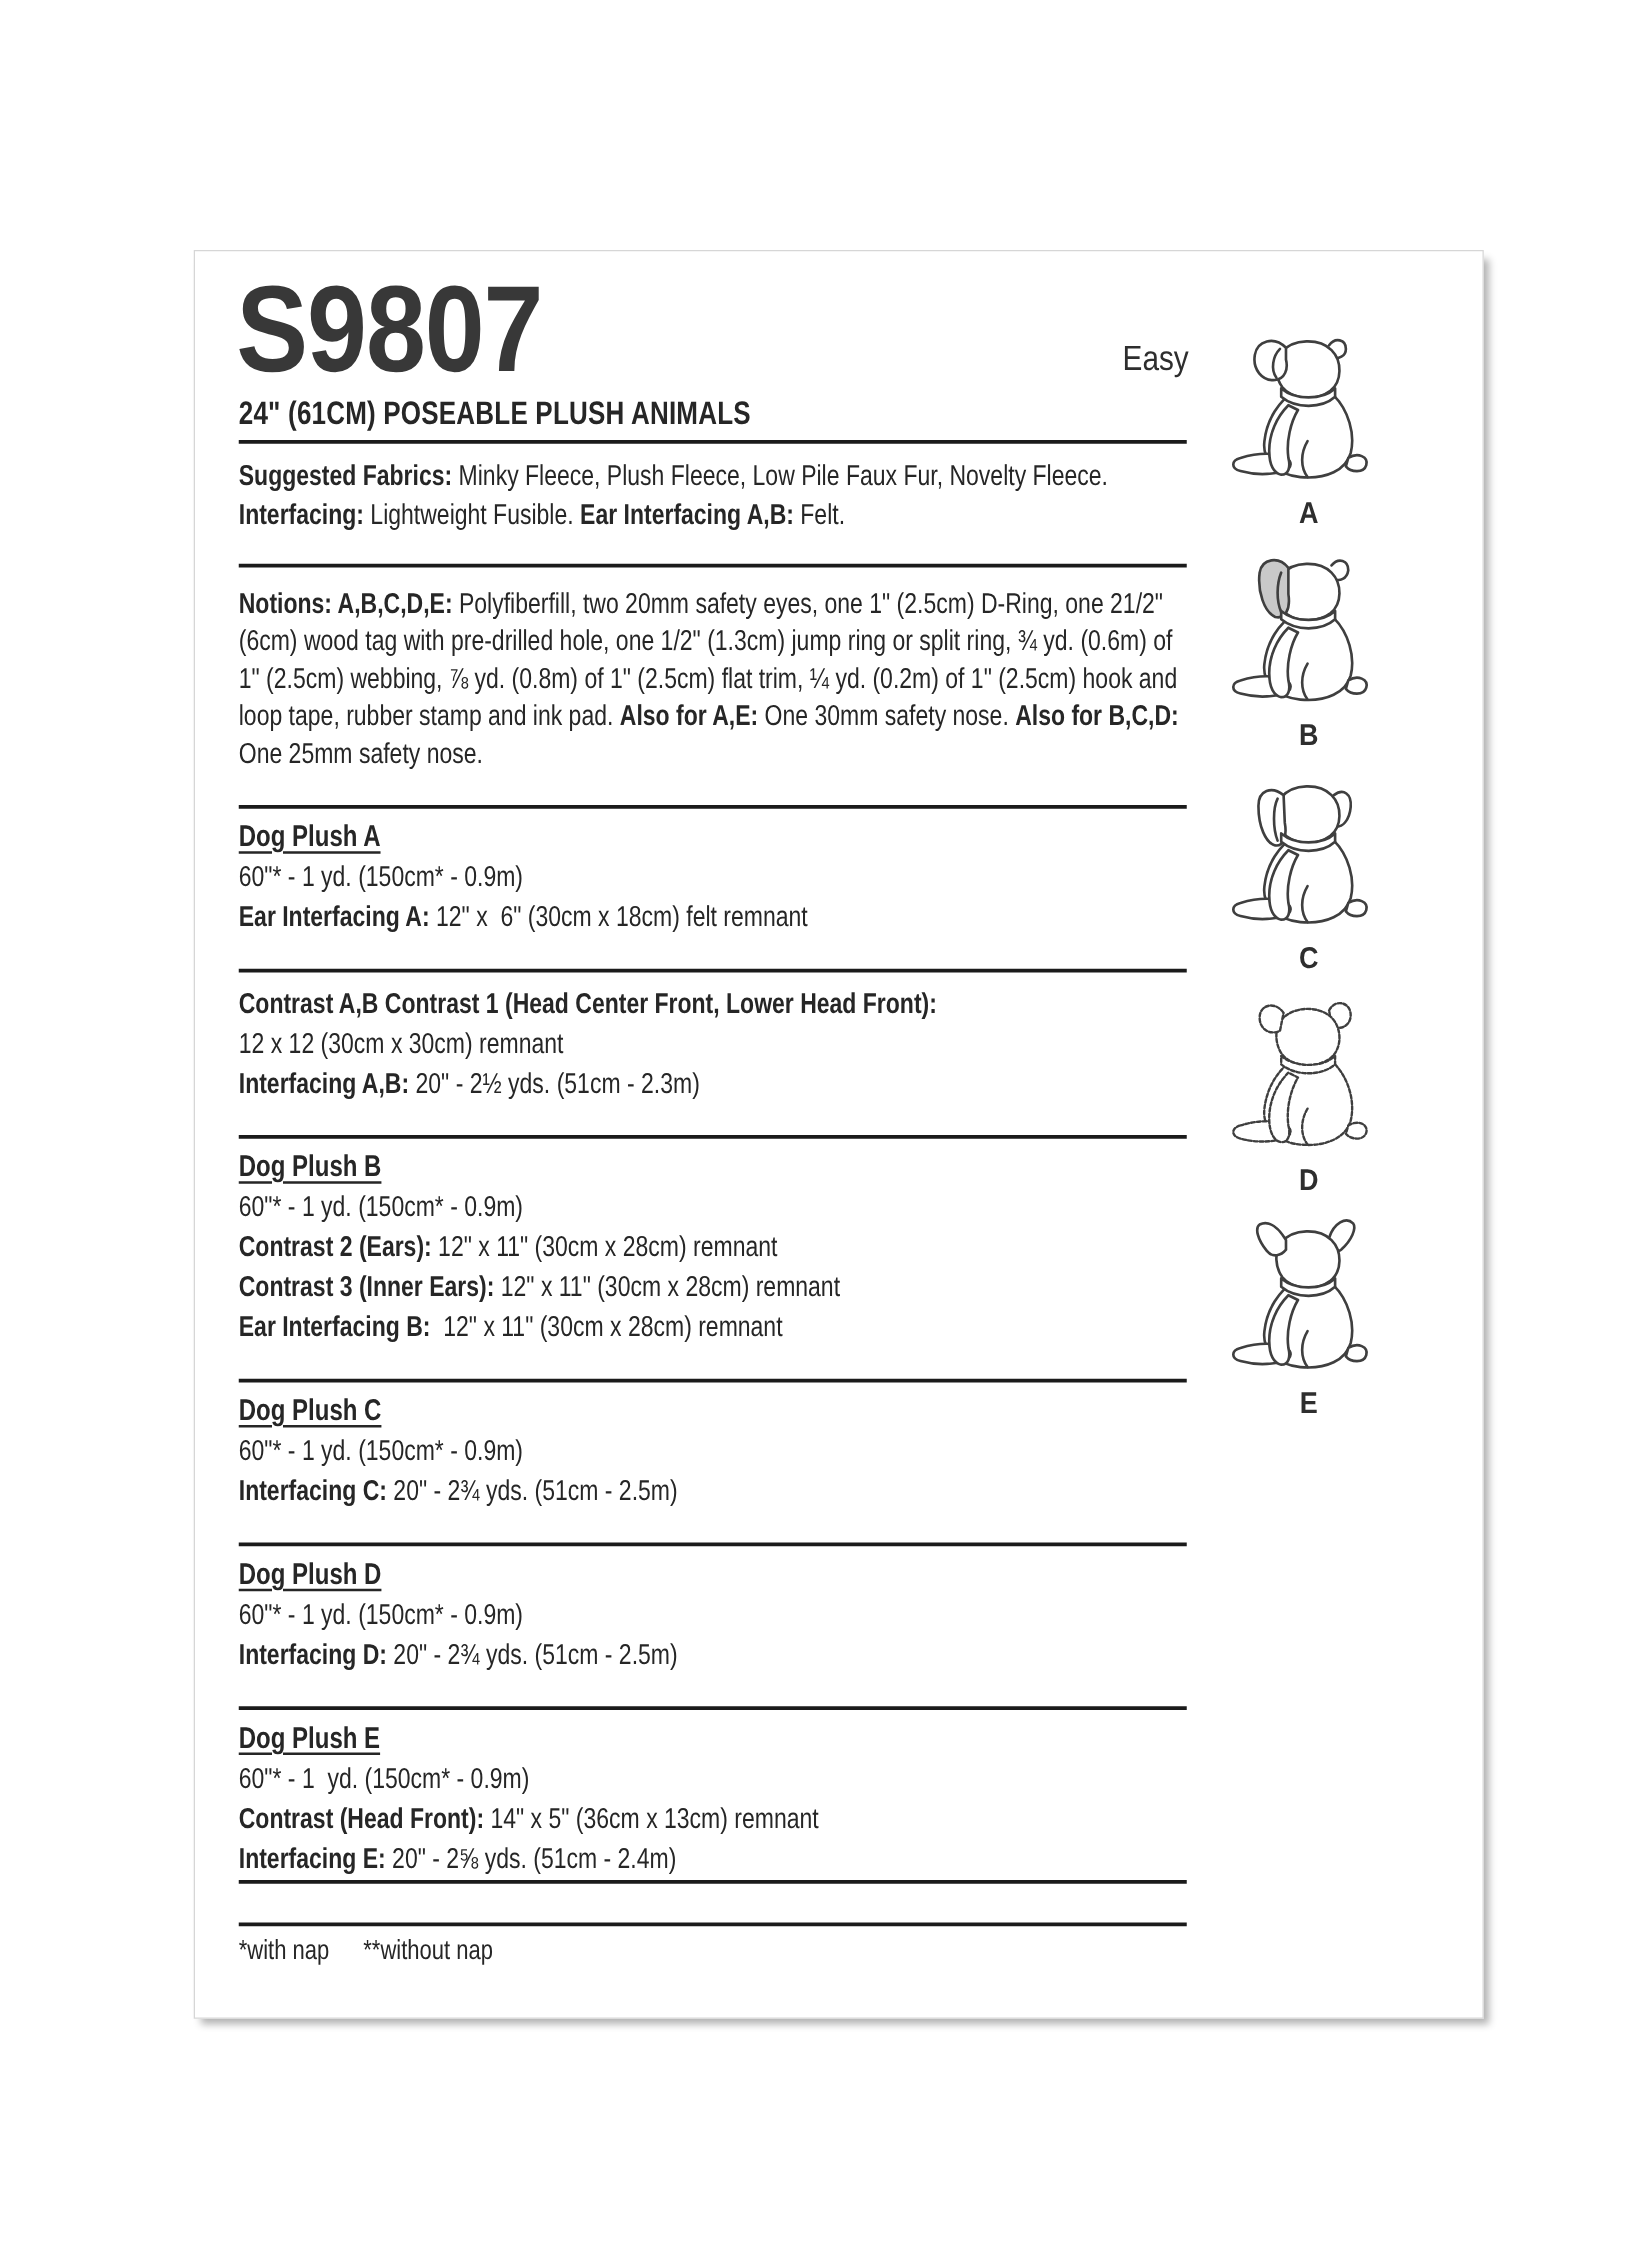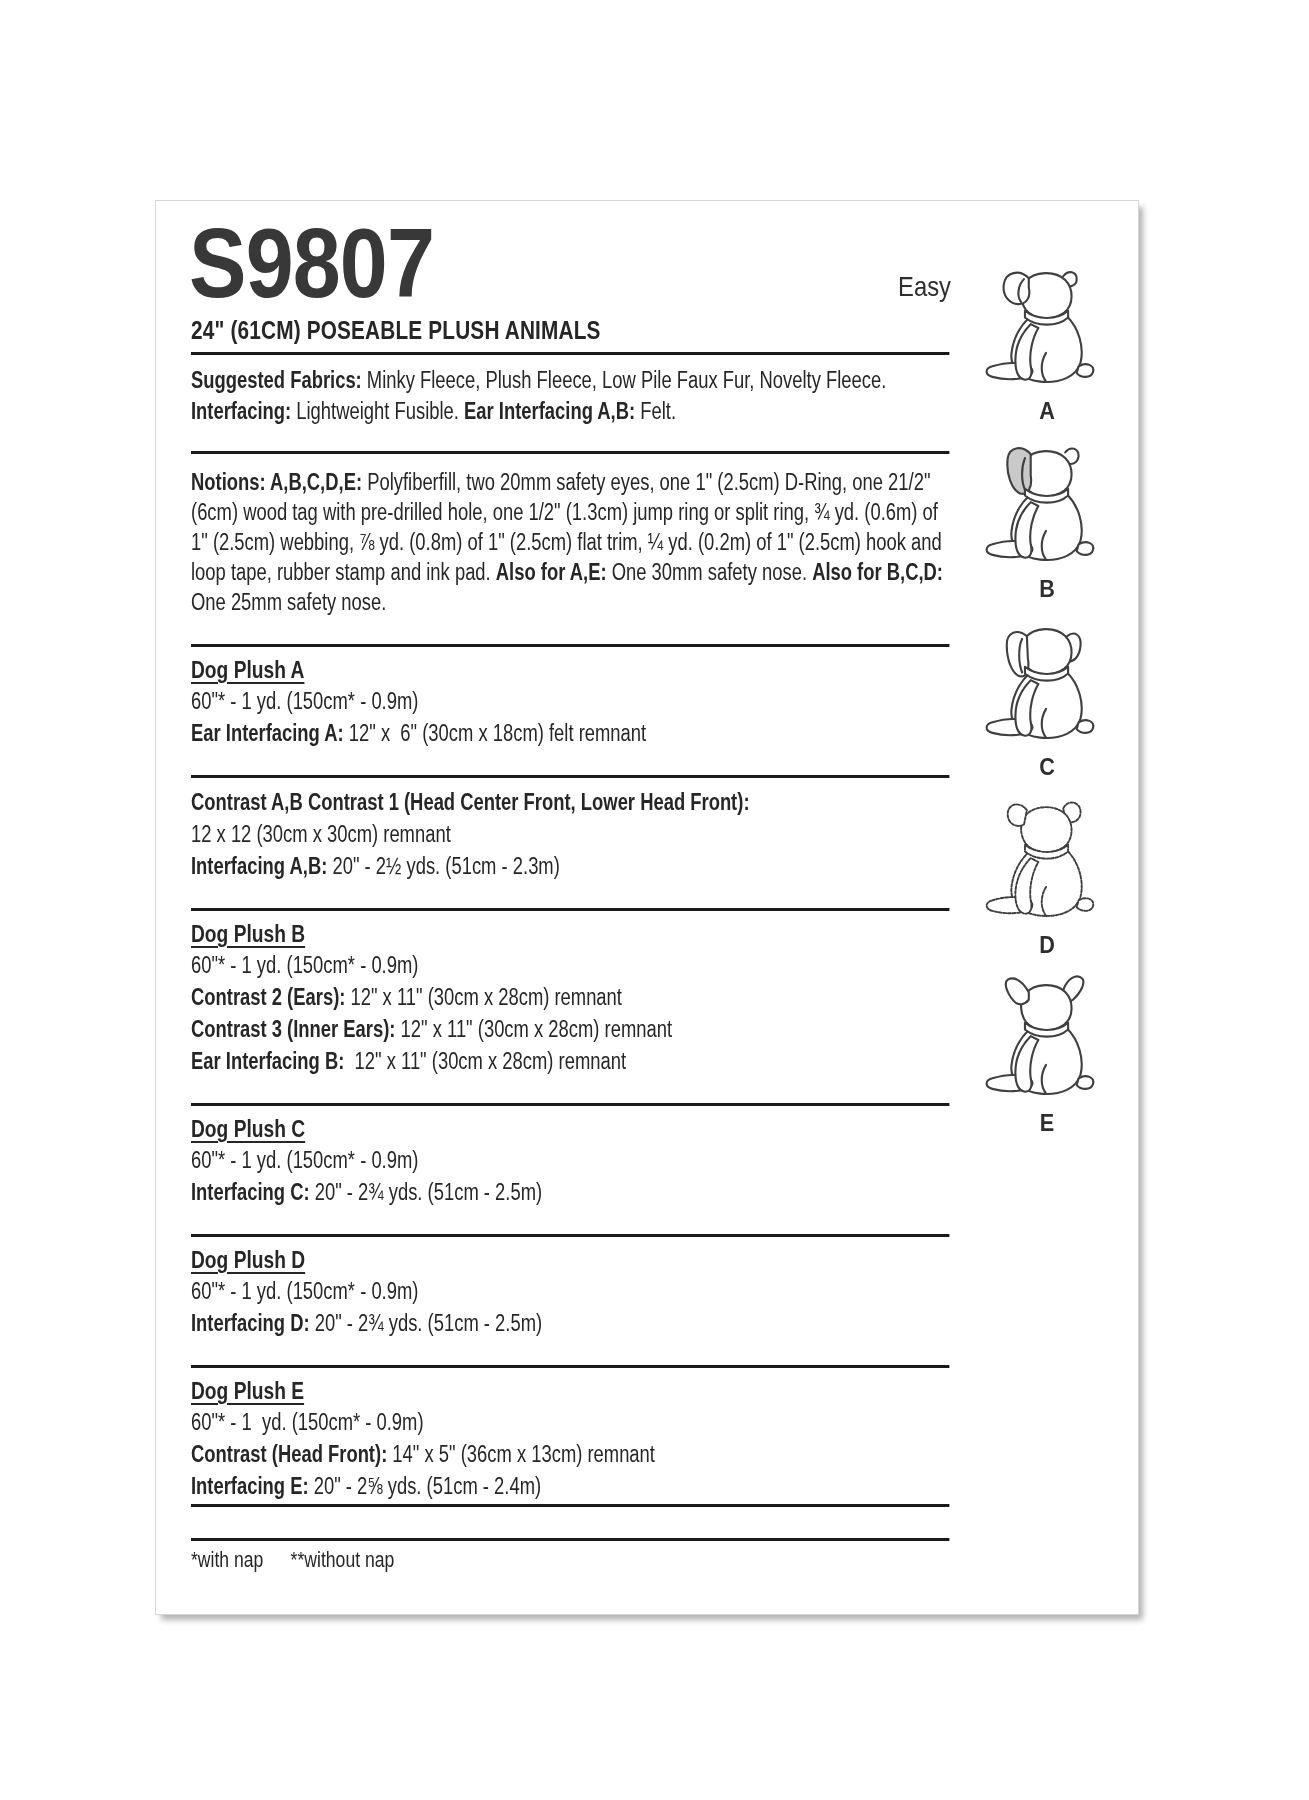--- a/index.html
+++ b/index.html
@@ -10,20 +10,21 @@
     color:#262626;
     position:relative;
     overflow:hidden;
   }
   .card {
     position:absolute; left:155px; top:200px;
     width:982px; height:1413px;
     background:#ffffff;
     border:1px solid #d6d6d6;
     box-shadow:5px 6px 6px -1px rgba(0,0,0,0.30);
+    padding-left:48px;
   }
   .pattern-number {
     position:absolute; left:33px; top:26px;
     font-size:98px; font-weight:bold; color:#383838;
     letter-spacing:-1px; line-height:72px; white-space:nowrap;
     transform:scaleX(0.88); transform-origin:0 0;
   }
   .difficulty {
     position:absolute; left:595px; top:70px; width:200px;
     text-align:right; font-size:28px; color:#2e2e2e;

